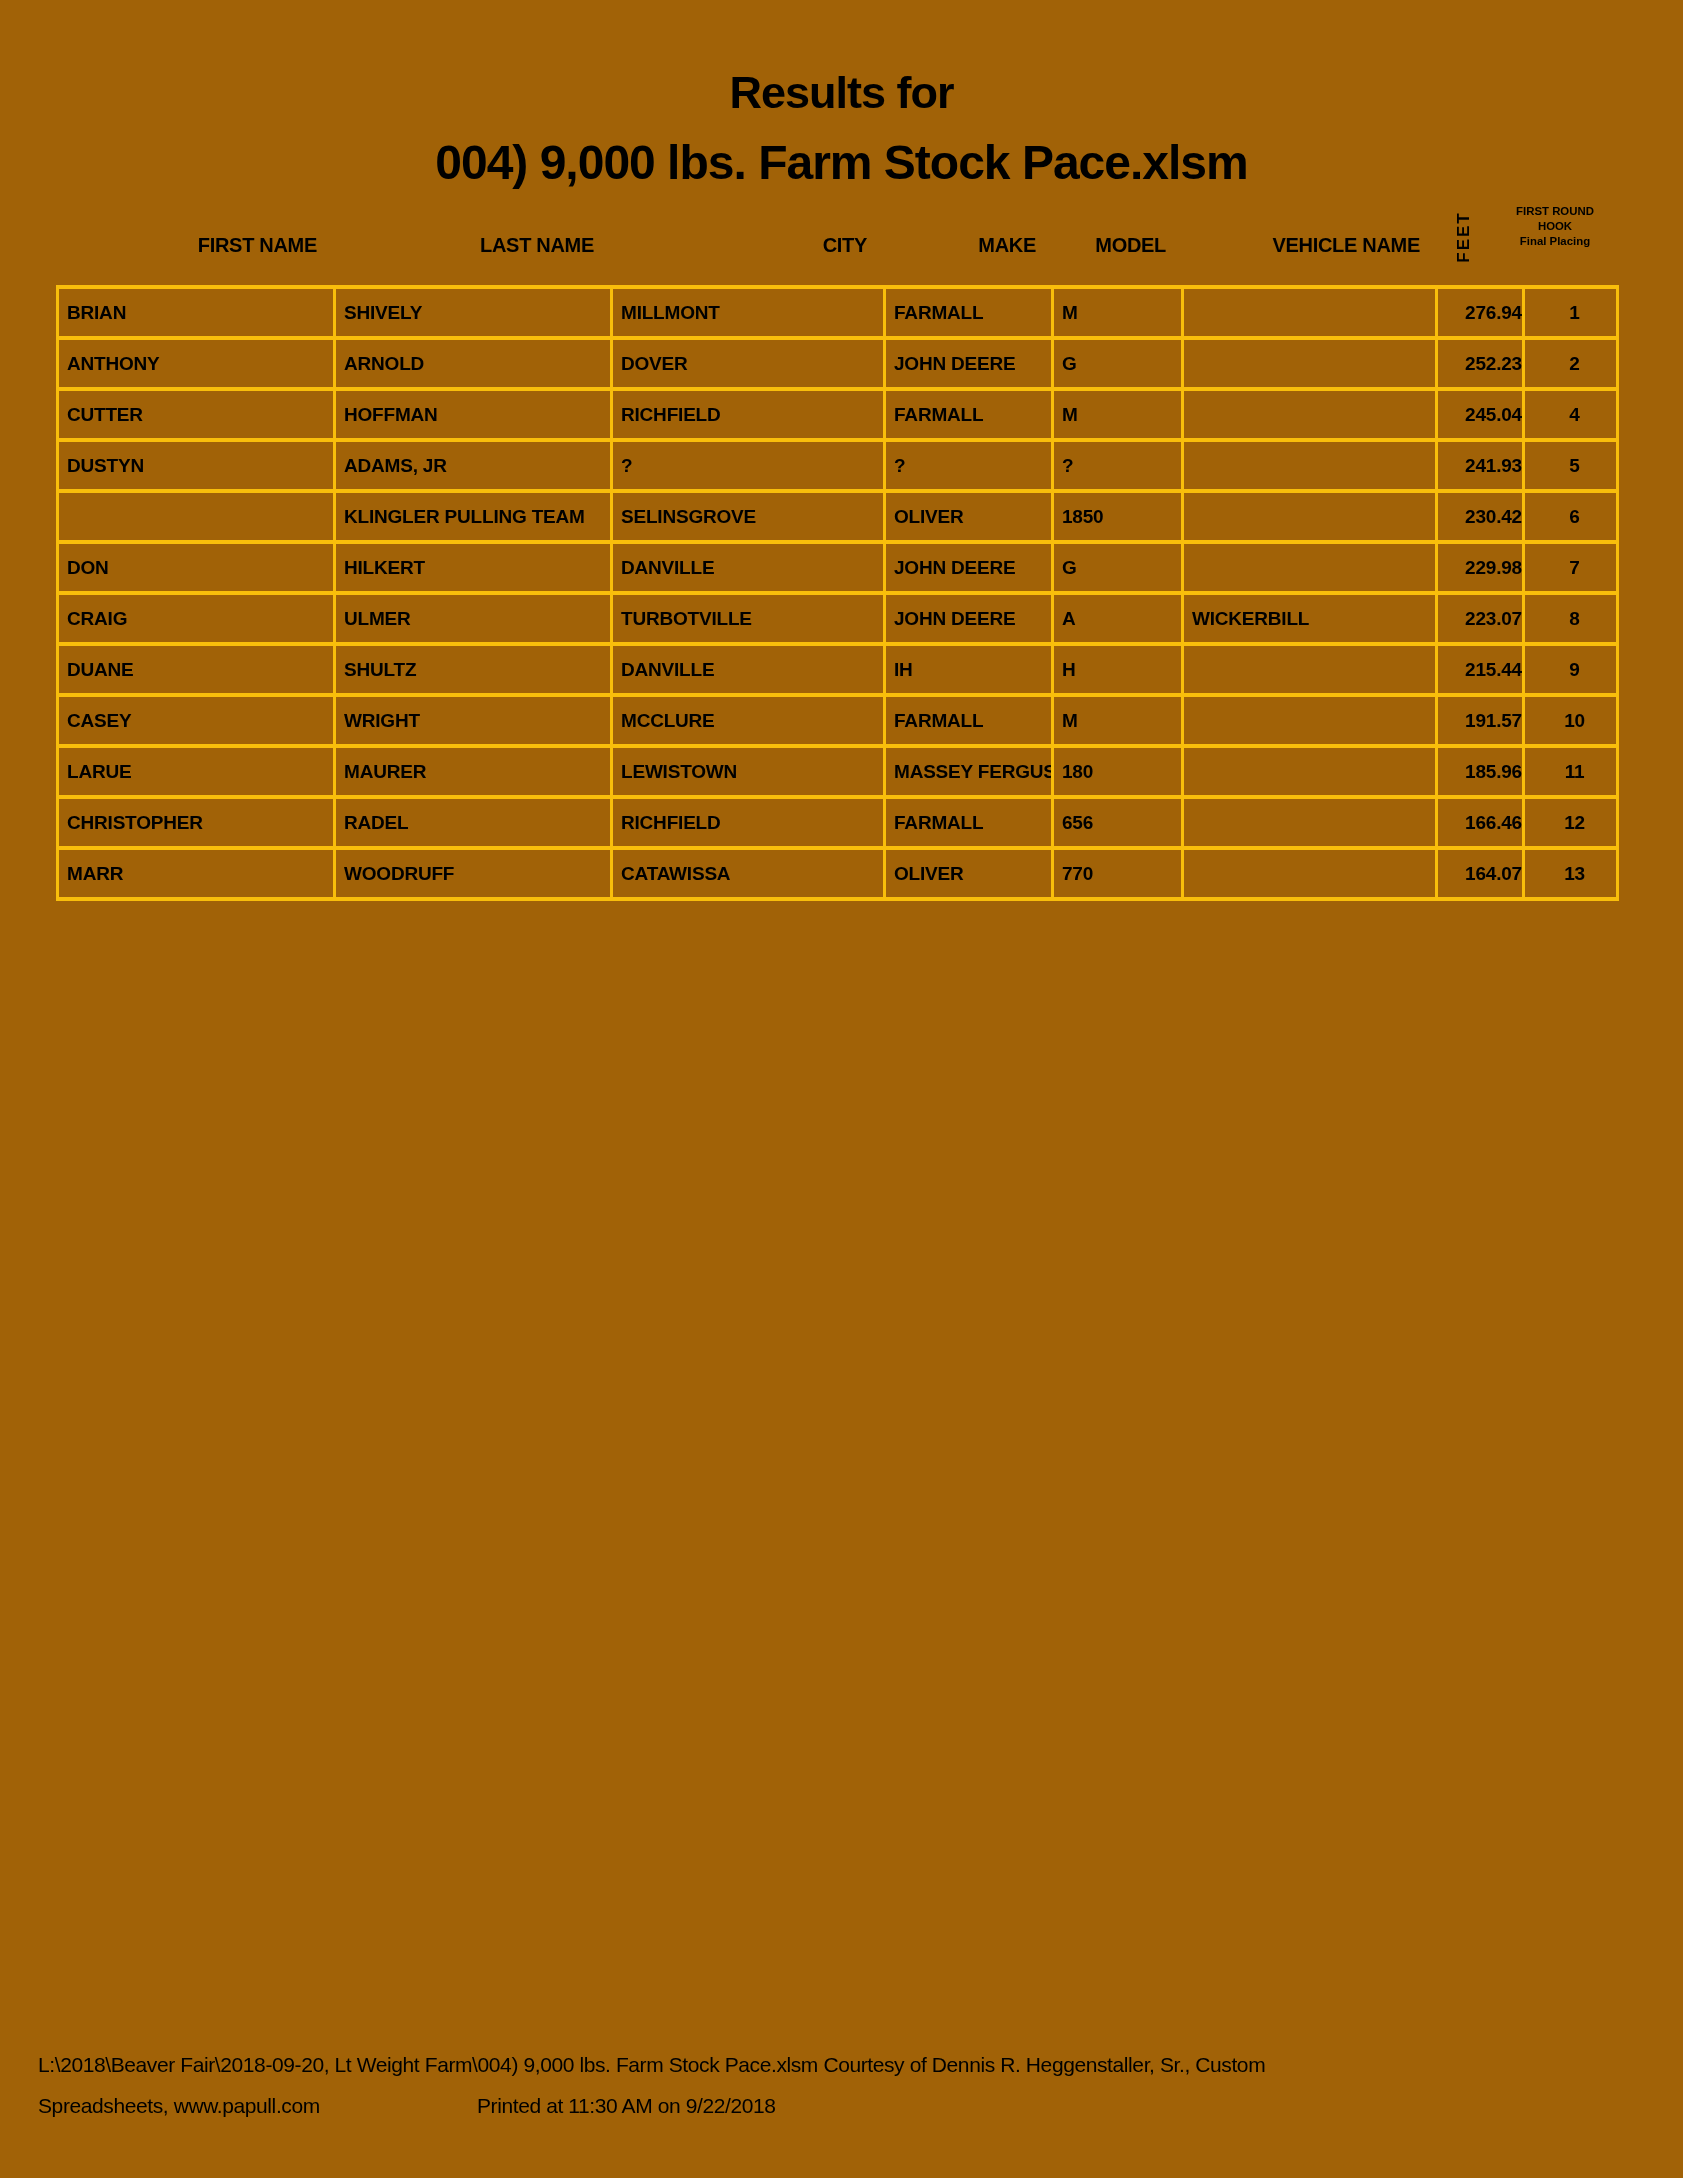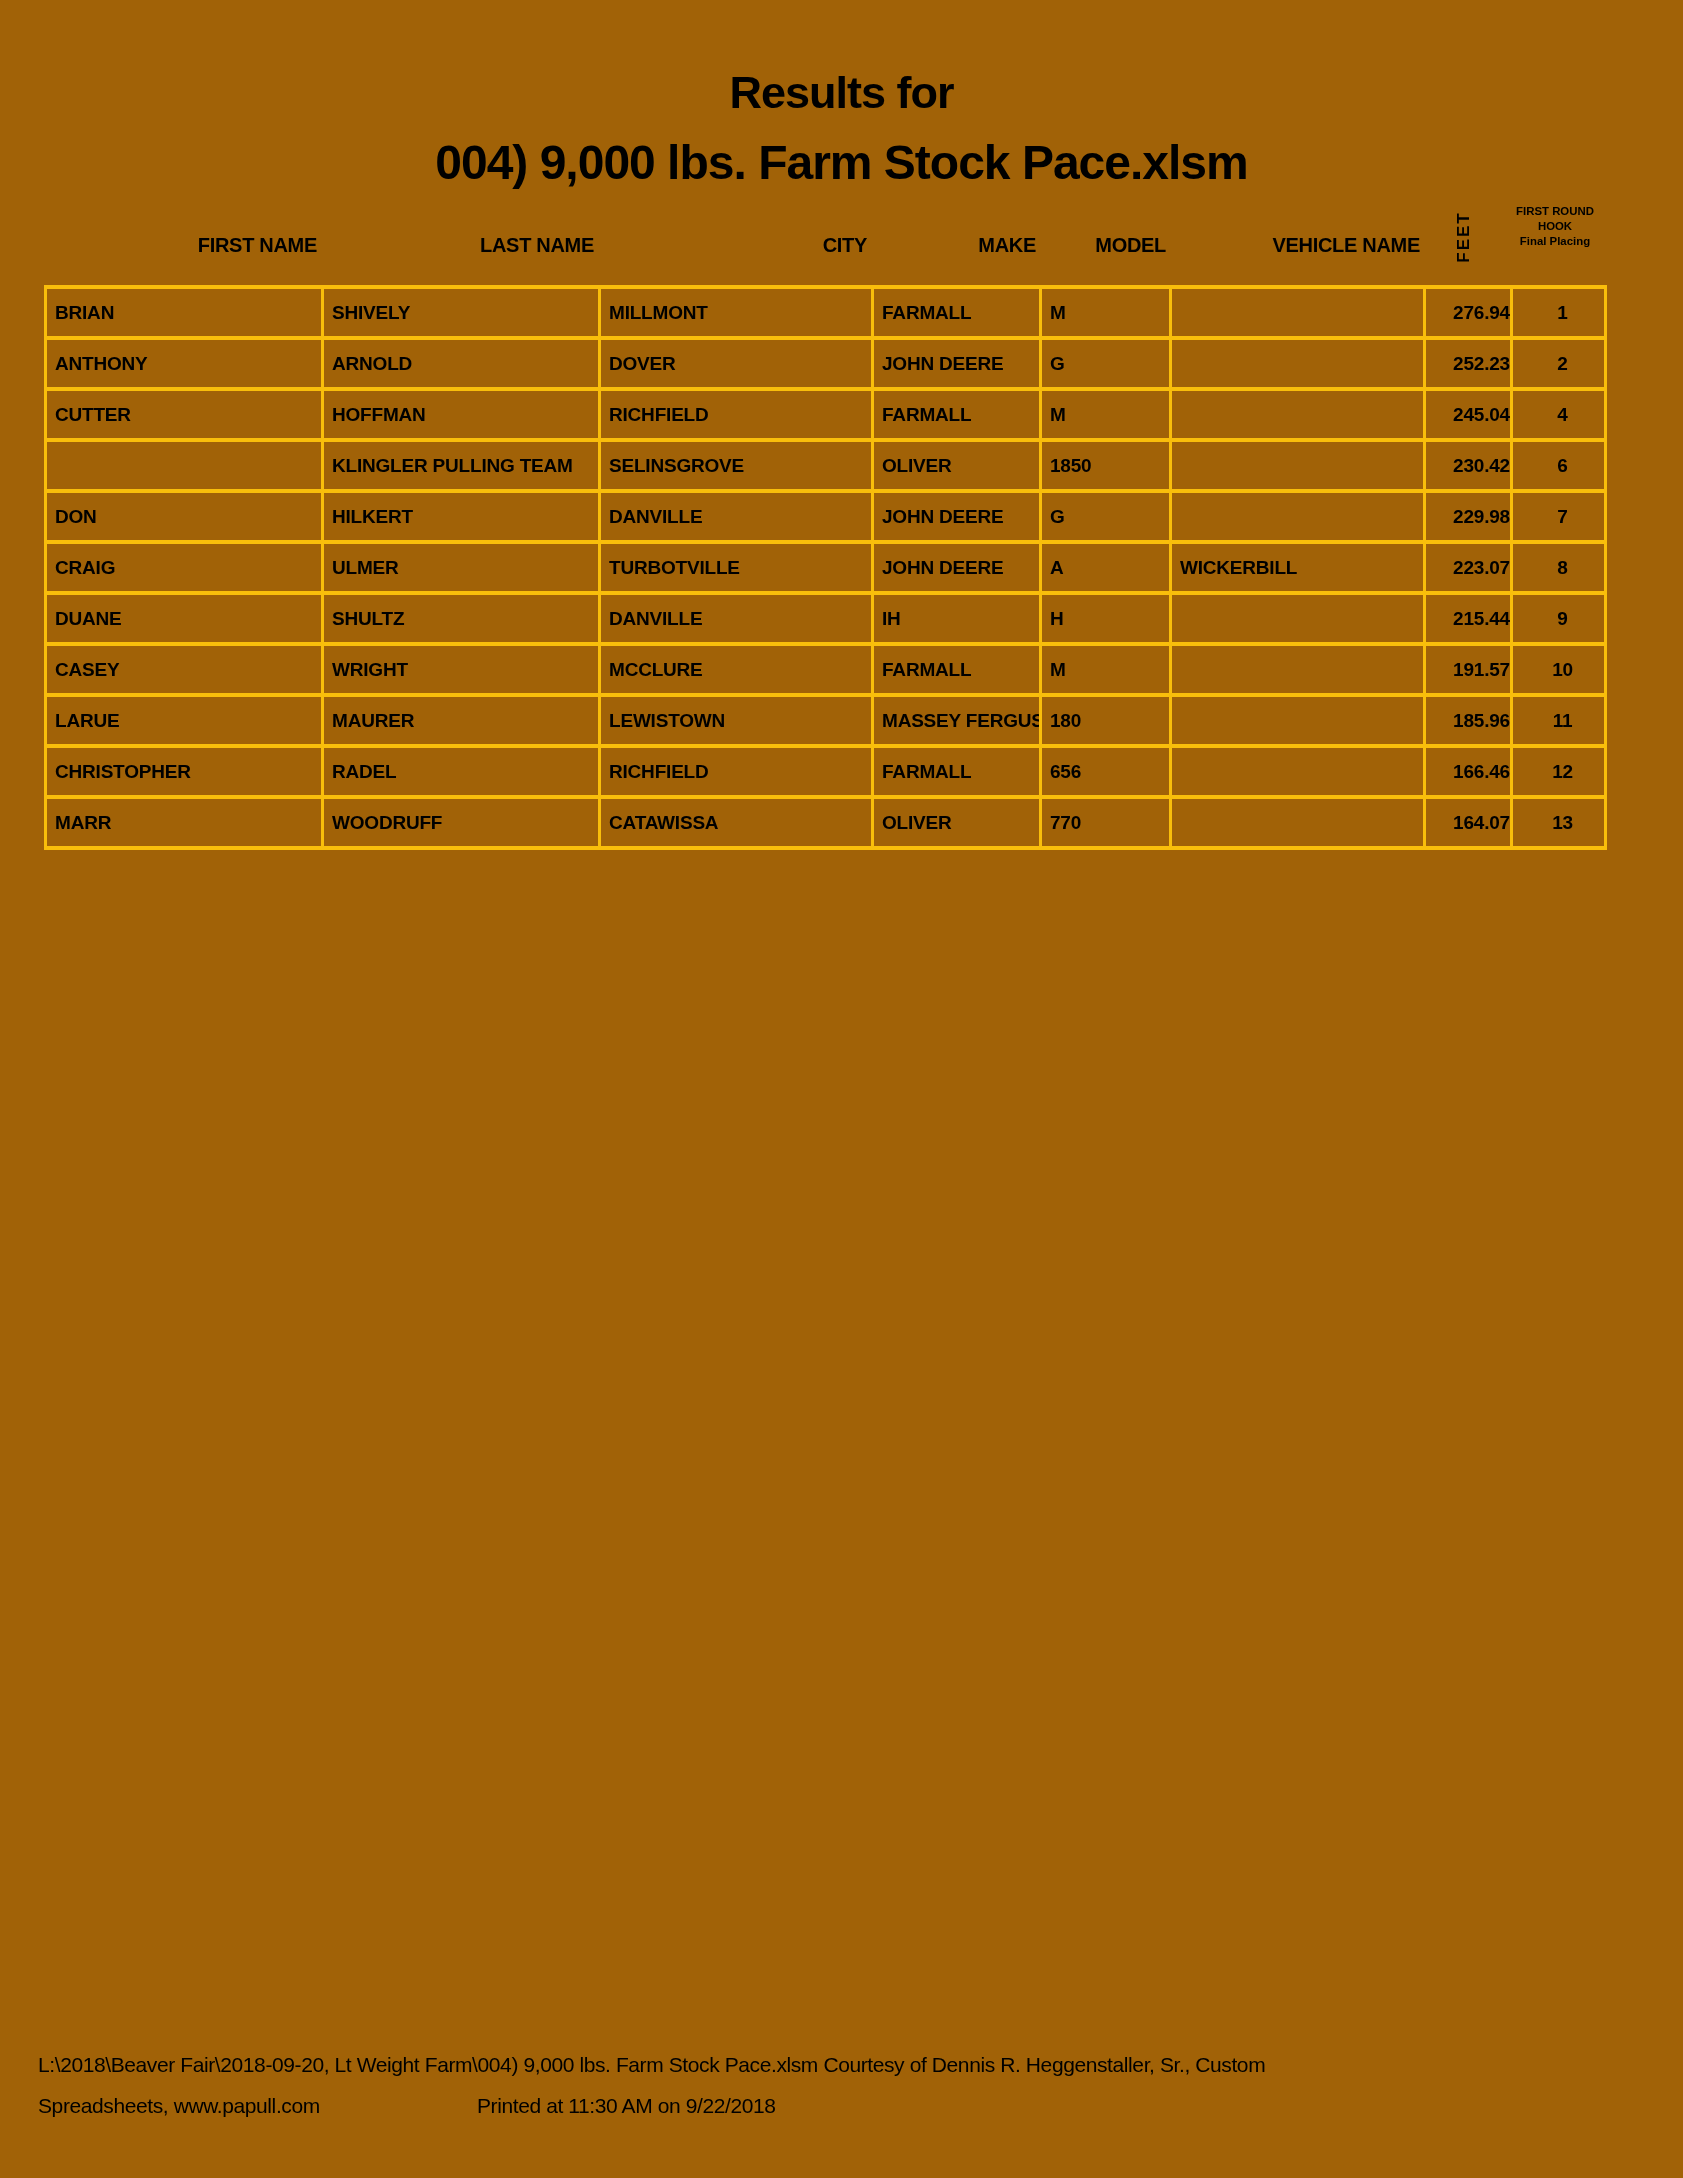--- a/index.html
+++ b/index.html
@@ -39,21 +39,21 @@
     transform: rotate(-90deg);
     font-size: 17px; font-weight: bold; letter-spacing: 2px; white-space: nowrap;
   }
   .ch-placing {
     position: absolute; left: 1416px; top: -4px; width: 198px;
     text-align: center; font-weight: bold; font-size: 11.4px; line-height: 15px;
   }
 
   
   table.results {
-    position: absolute; top: 285px; left: 44px;
+    position: absolute; top: 285px; left: 56px;
     width: 1561px; table-layout: fixed; border-collapse: collapse;
   }
   table.results tr { height: 51px; }
   table.results td {
     border-left: 3px solid var(--grid, #F9BE0B);
     border-right: 3px solid var(--grid, #F9BE0B);
     border-top: 4px solid var(--grid, #F9BE0B);
     border-bottom: 4px solid var(--grid, #F9BE0B);
     font-size: 19px; font-weight: bold; letter-spacing: -0.2px;
     padding: 0 0 0 8px; overflow: hidden; white-space: nowrap;
@@ -134,20 +134,30 @@
     <td class="c-first">CUTTER</td>
     <td class="c-last">HOFFMAN</td>
     <td class="c-city">RICHFIELD</td>
     <td class="c-make">FARMALL</td>
     <td class="c-model">M</td>
     <td class="c-vehicle"></td>
     <td class="c-feet">245.04</td>
     <td class="c-placing">4</td>
   </tr>
 
+  <tr>
+    <td class="c-first">DUSTYN</td>
+    <td class="c-last">ADAMS, JR</td>
+    <td class="c-city">?</td>
+    <td class="c-make">?</td>
+    <td class="c-model">?</td>
+    <td class="c-vehicle"></td>
+    <td class="c-feet">241.93</td>
+    <td class="c-placing">5</td>
+  </tr>
 
   <tr>
     <td class="c-first"></td>
     <td class="c-last">KLINGLER PULLING TEAM</td>
     <td class="c-city">SELINSGROVE</td>
     <td class="c-make">OLIVER</td>
     <td class="c-model">1850</td>
     <td class="c-vehicle"></td>
     <td class="c-feet">230.42</td>
     <td class="c-placing">6</td>

